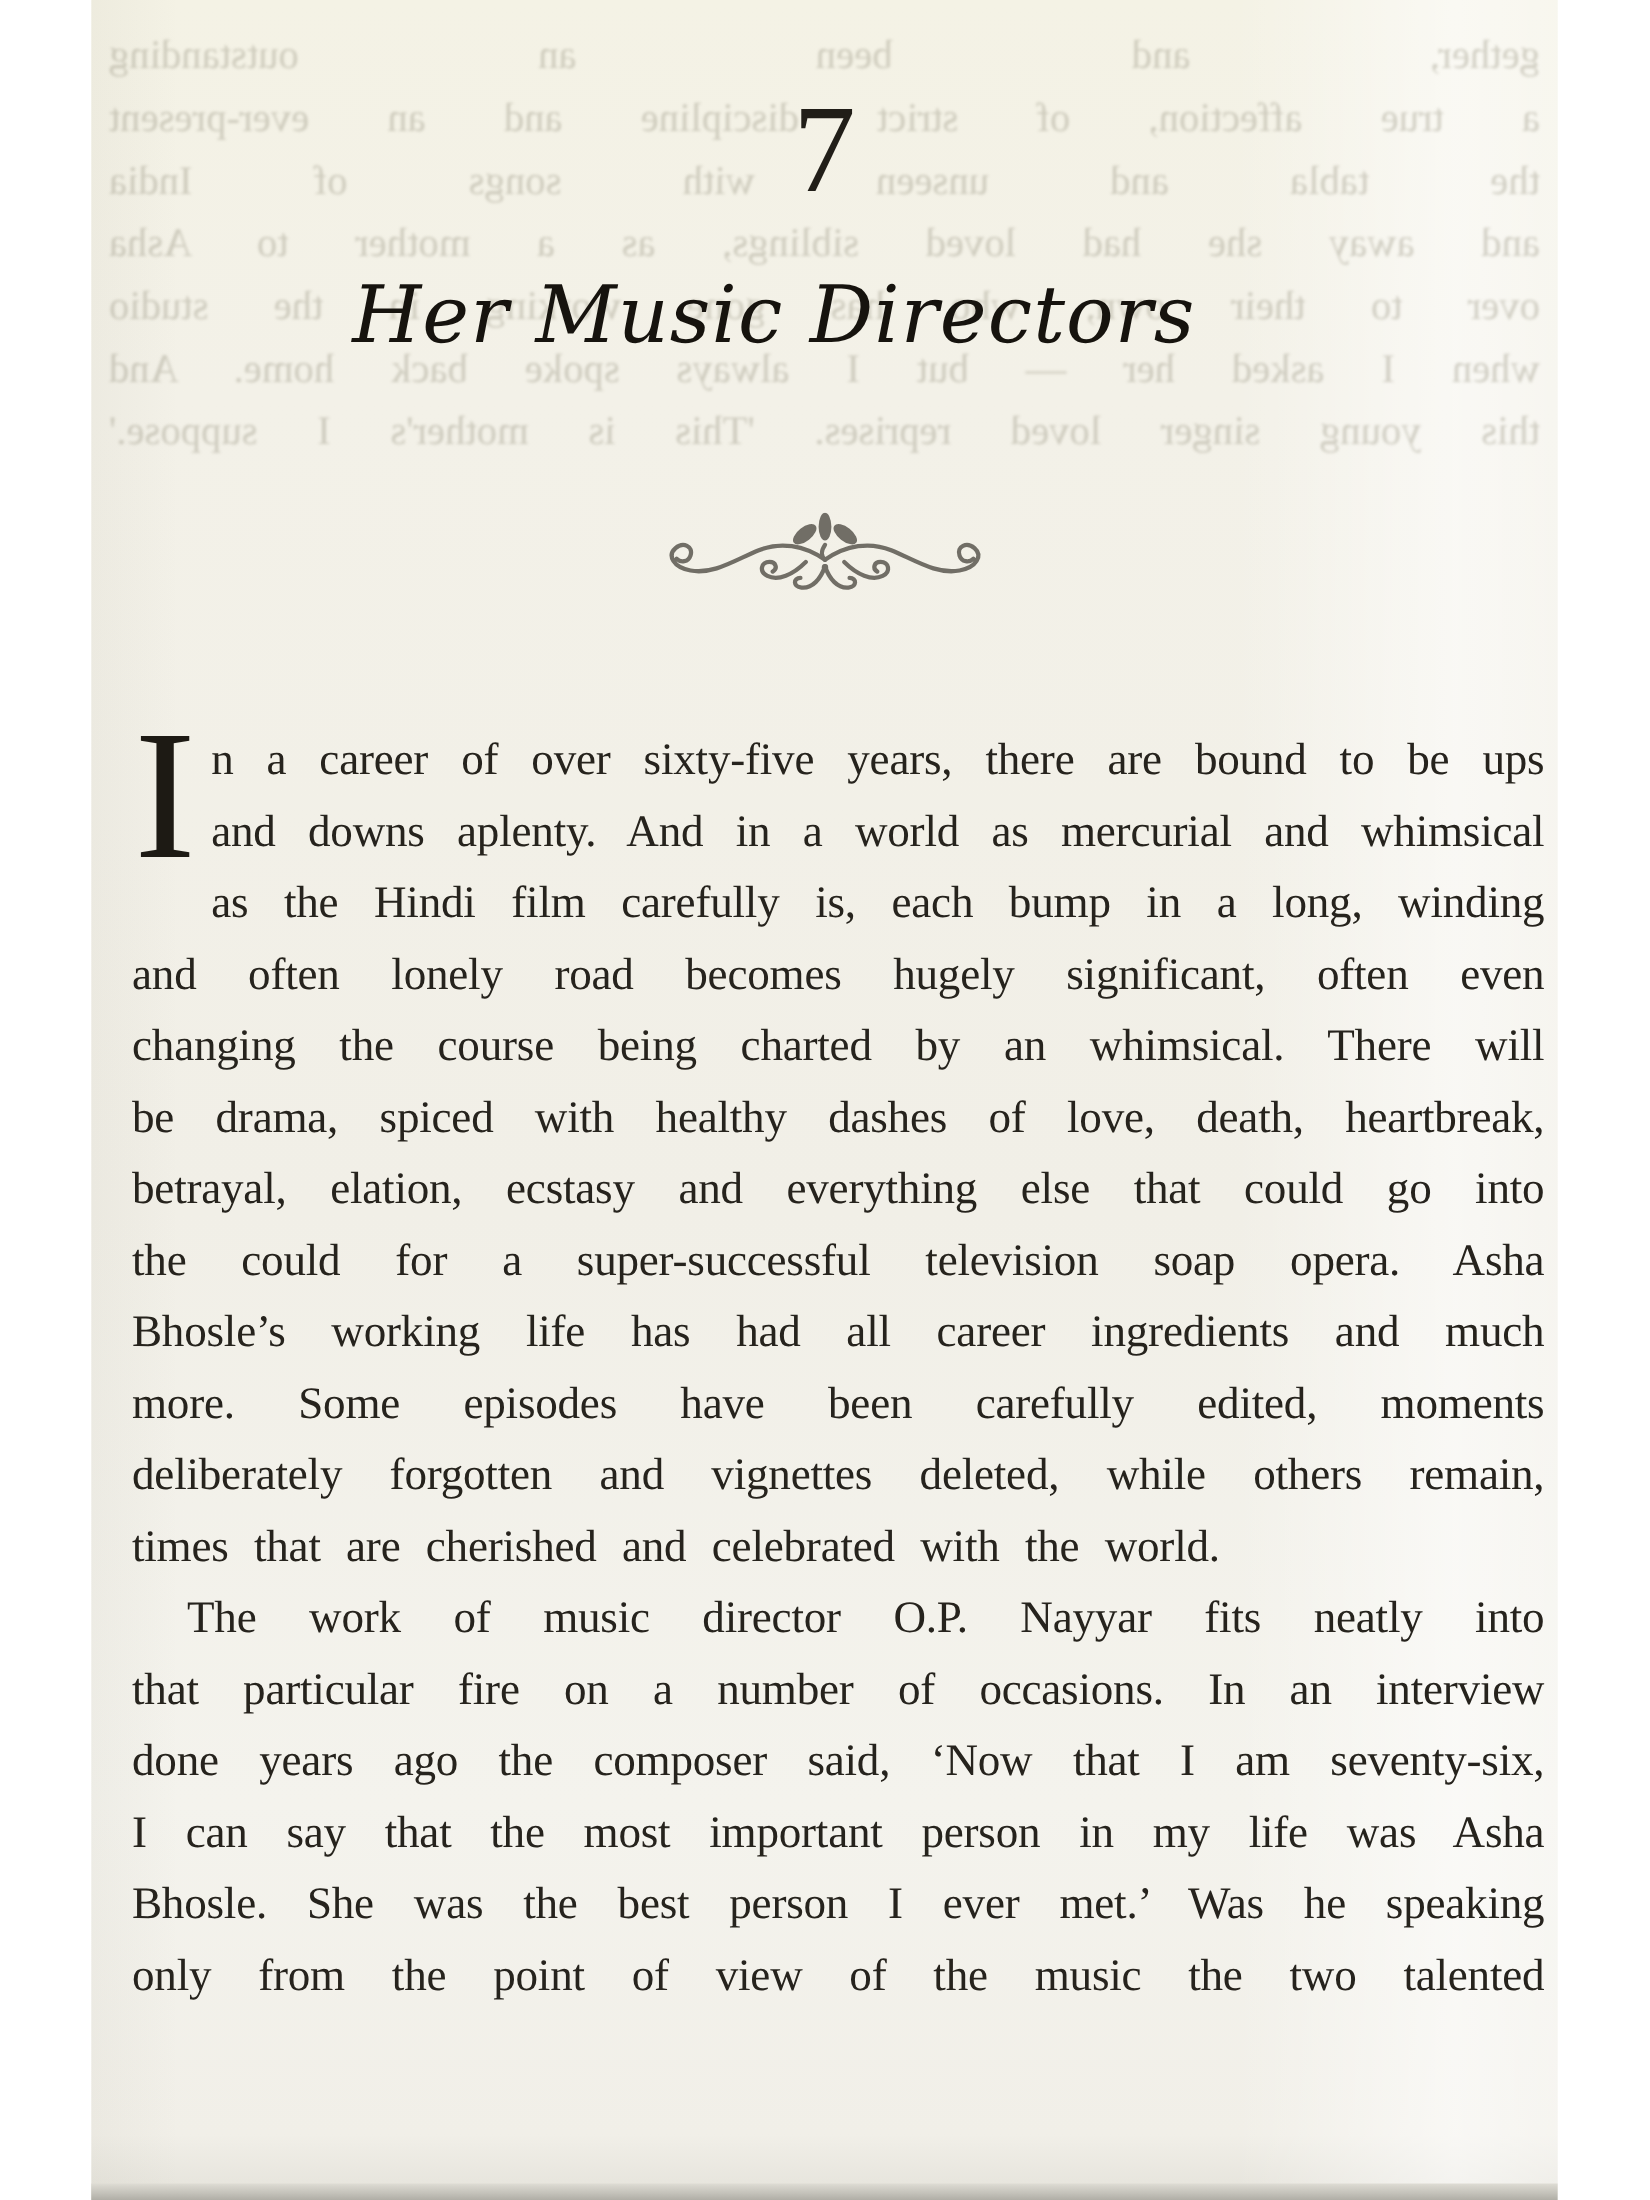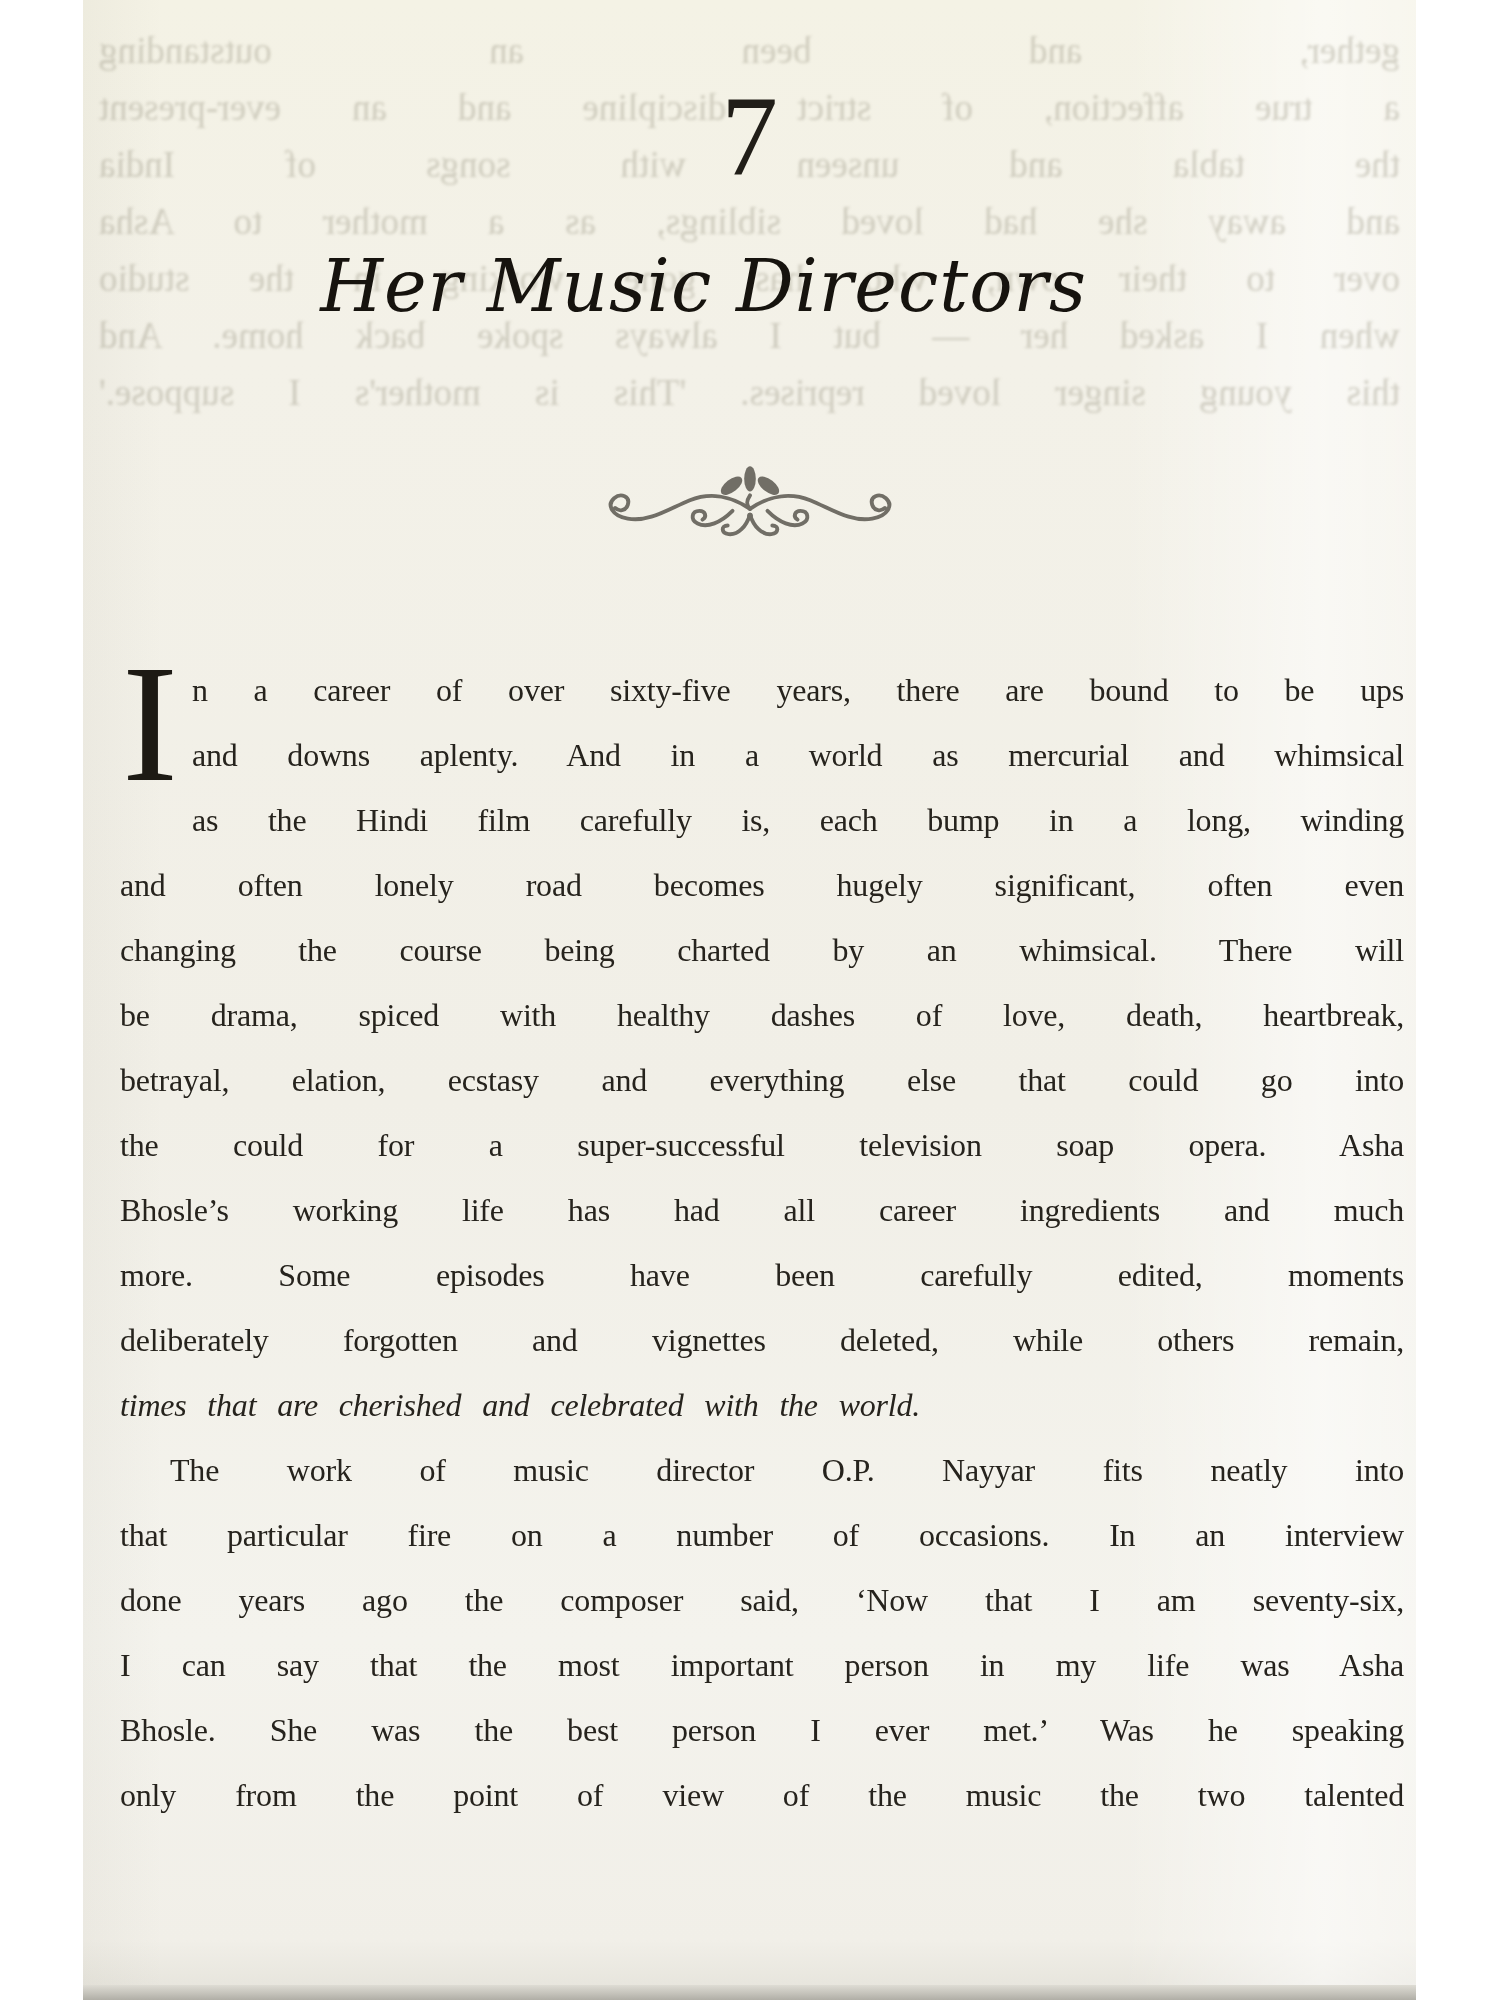--- a/index.html
+++ b/index.html
@@ -45,26 +45,26 @@
     text-align:center;
   }
   .ornament svg{opacity:0.82;}
   .body-text{
     position:absolute;top:658px;left:37px;width:1284px;
     color:#26231d;
   }
   .para{margin:0;}
   .line{
     height:65px;line-height:65px;overflow:hidden;
-    font-size:32px;letter-spacing:-0.2px;
+    font-size:41px;letter-spacing:-0.2px;
     text-align:justify;text-align-last:justify;
     color:#26231d;
   }
   .line.indent{padding-left:50px;}
-  .line.endline{text-align-last:left;word-spacing:13px;font-style:italic;}
+  .line.endline{text-align-last:left;word-spacing:13px;}
   .dropcap{
     float:left;
     font-family:"Liberation Serif", serif;
     font-size:168px;line-height:126px;height:131px;
     margin:2px 14px 0 2px;
     color:#1d1a14;
   }
   .bottom-edge{
     position:absolute;left:0;right:0;bottom:0;height:15px;
     background:linear-gradient(180deg,#dedcd4 0%,#c3c1b9 60%,#b0aea6 100%);

